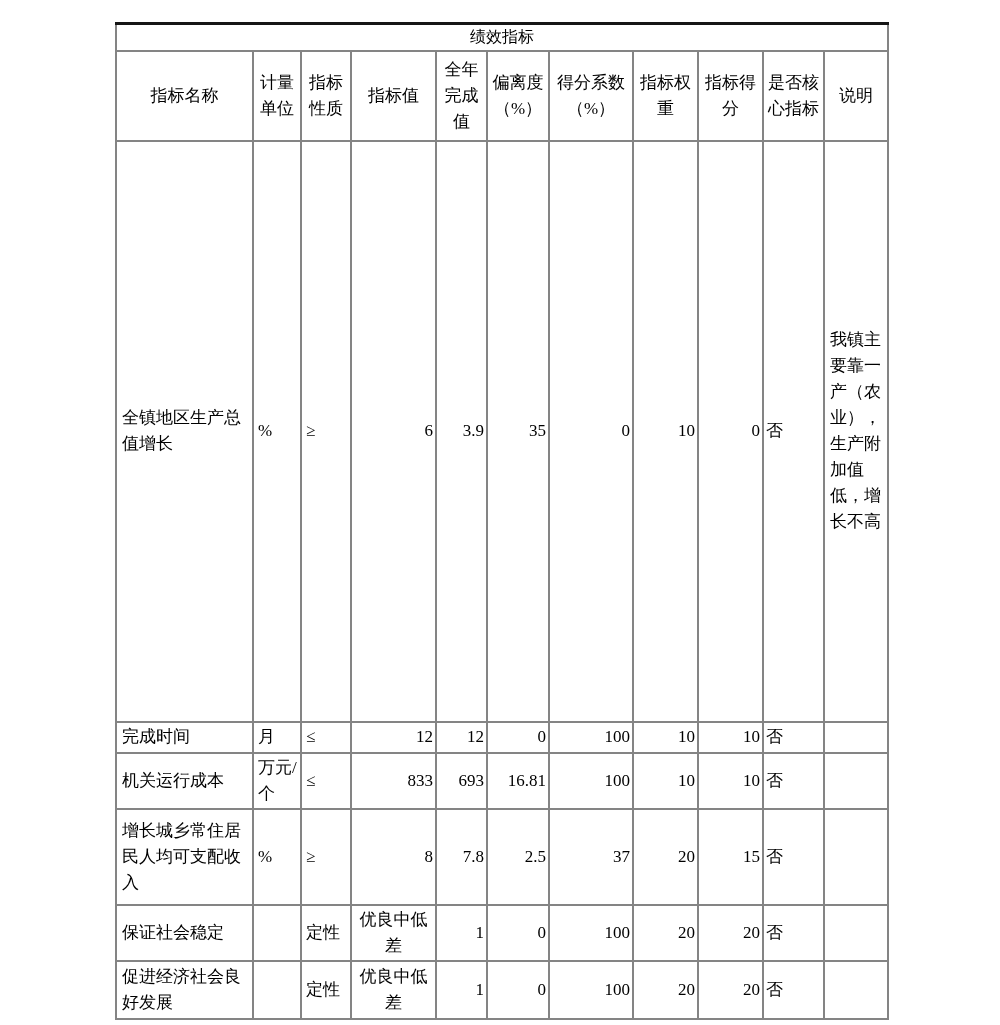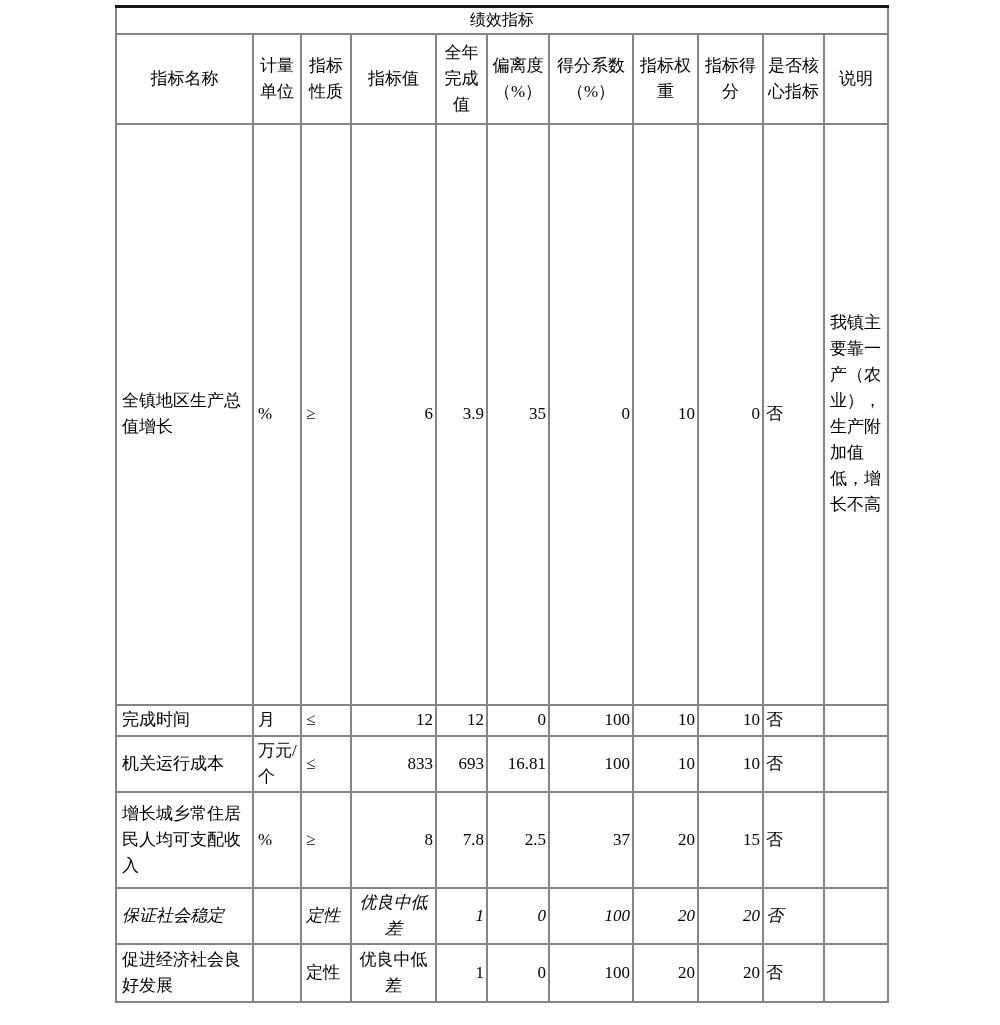--- a/index.html
+++ b/index.html
@@ -6,21 +6,21 @@
   html, body {
     width: 1000px; height: 1025px;
     background: #ffffff;
     color: #000000;
     font-family: "Liberation Serif", "DejaVu Serif", serif;
     overflow: hidden;
   }
   .table-wrap {
     position: absolute;
     left: 115px;
-    top: 5px;
+    top: 22px;
   }
   table.perf {
     border-collapse: collapse;
     table-layout: fixed;
     width: 772px;
     border: 2px solid #848484;
     border-top: 3px solid #161616;
   }
   table.perf th, table.perf td {
     border: 2px solid #848484;
@@ -42,21 +42,21 @@
   tr.header-row th {
     height: 90px;
     text-align: center;
     padding: 0 1px;
   }
   
   tbody tr:nth-child(1) { height: 581px; }
   tbody tr:nth-child(2) { height: 31px; }
   tbody tr:nth-child(3) { height: 56px; }
   tbody tr:nth-child(4) { height: 96px; }
-  tbody tr:nth-child(5) { height: 56px; font-style: italic; }
+  tbody tr:nth-child(5) { height: 56px; }
   tbody tr:nth-child(6) { height: 58px; }
   tbody tr:nth-child(7) { height: 35px; }
 
   td.c-name   { text-align: left;  padding: 0 3px 0 5px; }
   td.c-unit   { text-align: left;  padding: 0 1px 0 4px; }
   td.c-nature { text-align: left;  padding: 0 1px 0 4px; }
   td.num      { text-align: right; padding: 0 2px 0 1px; }
   td.c-target.qual { text-align: center; padding: 0 2px; margin-top: 15px; }
   td.c-core   { text-align: left;  padding: 0 1px 0 2px; }
   td.c-note   { text-align: left;  padding: 0 2px 0 5px; }

